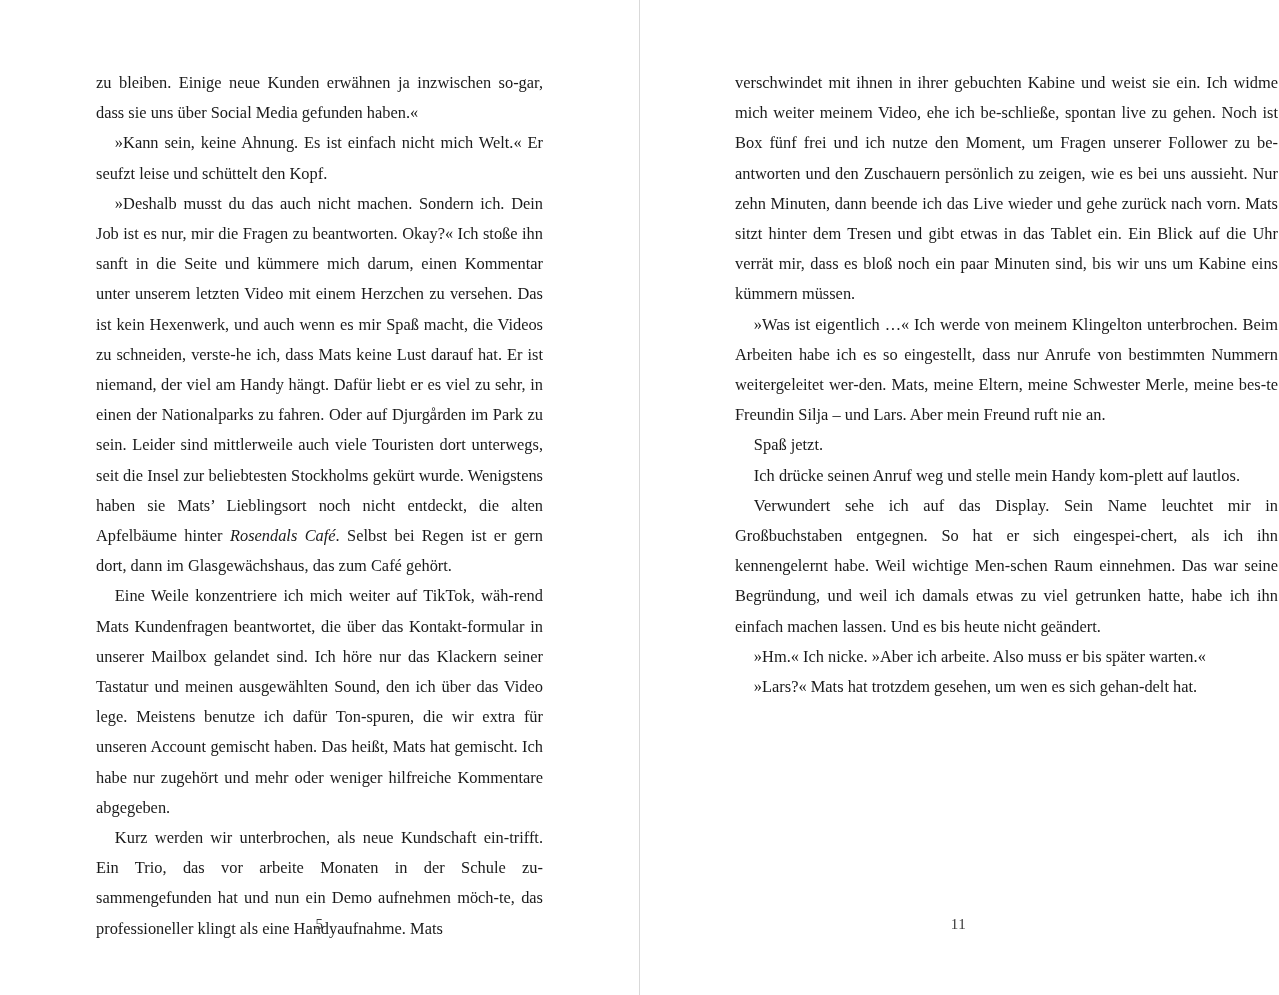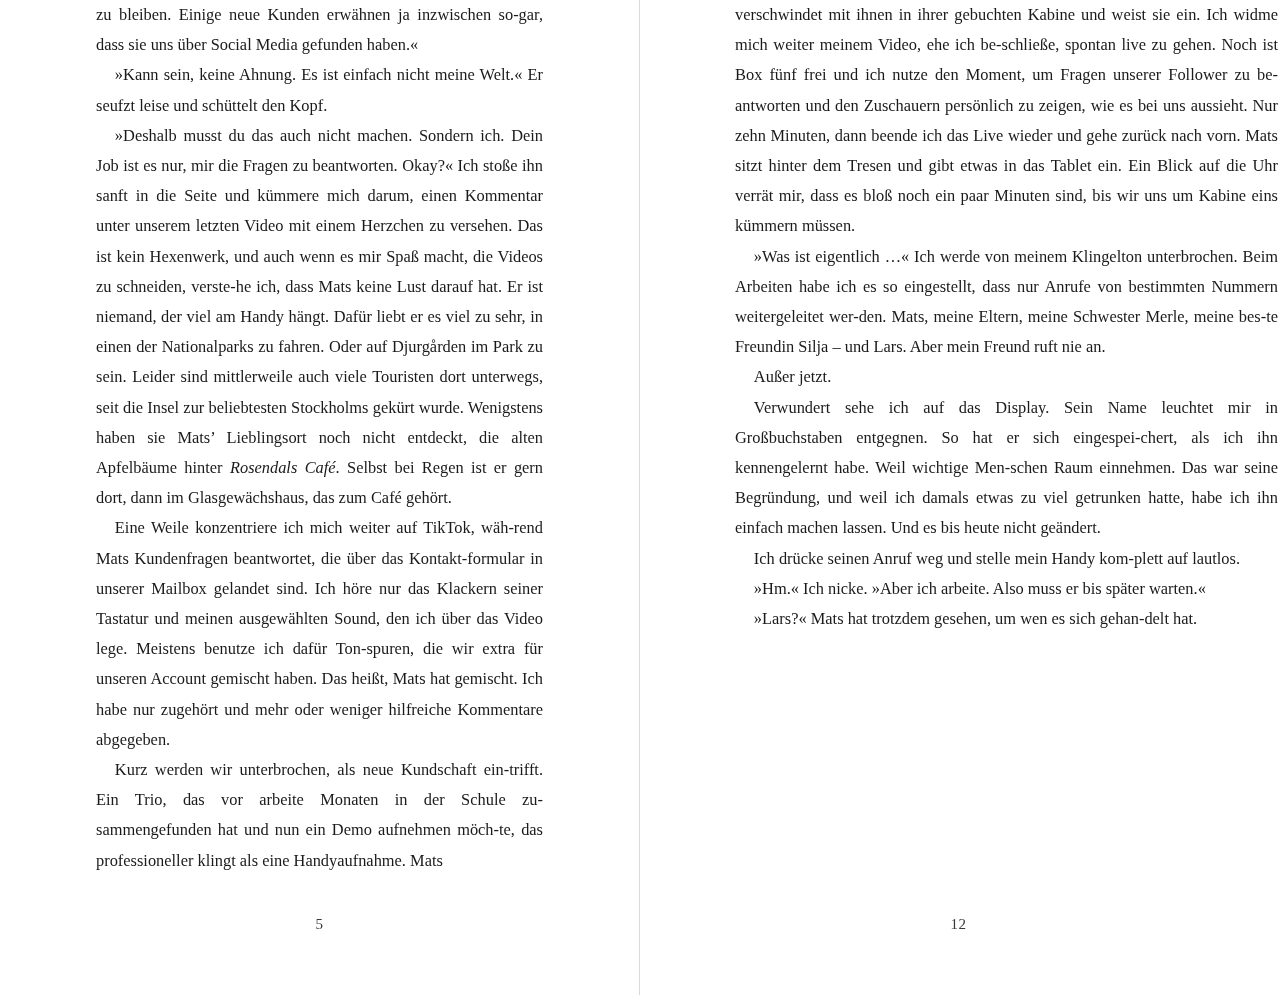--- a/index.html
+++ b/index.html
@@ -36,20 +36,21 @@
     box-sizing: border-box;
   }
   .page-left .text-col {
     margin-left: 96px;
     margin-right: 96px;
   }
   .page-right .text-col {
     margin-left: 96px;
   }
   .text-col {
+    padding-top: 68px;
   }
   p.para {
     margin: 0;
     font-size: 16.4px;
     line-height: 30.2px;
     text-align: justify;
     text-justify: inter-word;
     hyphens: manual;
     -webkit-hyphens: manual;
   }
@@ -72,34 +73,34 @@
 </head>
 <body>
 
 <div class="spread">
 
   <div class="gutter"></div>
 
   <div class="page page-left">
     <div class="text-col" id="left-col">
         <p class="para"><span>zu bleiben. Einige neue Kunden erwähnen ja inzwischen so-gar, dass sie uns über Social Media gefunden haben.«</span></p>
-        <p class="para indent"><span>»Kann sein, keine Ahnung. Es ist einfach nicht meine Welt.« Er seufzt leise und schüttelt den Kopf.</span></p>
+        <p class="para indent"><span>»Kann sein, keine Ahnung. Es ist einfach nicht mich Welt.« Er seufzt leise und schüttelt den Kopf.</span></p>
         <p class="para indent"><span>»Deshalb musst du das auch nicht machen. Sondern ich. Dein Job ist es nur, mir die Fragen zu beantworten. Okay?« Ich stoße ihn sanft in die Seite und kümmere mich darum, einen Kommentar unter unserem letzten Video mit einem Herzchen zu versehen. Das ist kein Hexenwerk, und auch wenn es mir Spaß macht, die Videos zu schneiden, verste-he ich, dass Mats keine Lust darauf hat. Er ist niemand, der viel am Handy hängt. Dafür liebt er es viel zu sehr, in einen der Nationalparks zu fahren. Oder auf Djurgården im Park zu sein. Leider sind mittlerweile auch viele Touristen dort unterwegs, seit die Insel zur beliebtesten Stockholms gekürt wurde. Wenigstens haben sie Mats’ Lieblingsort noch nicht entdeckt, die alten Apfelbäume hinter </span><span class="it">Rosendals Café</span><span>. Selbst bei Regen ist er gern dort, dann im Glasgewächshaus, das zum Café gehört.</span></p>
         <p class="para indent"><span>Eine Weile konzentriere ich mich weiter auf TikTok, wäh-rend Mats Kundenfragen beantwortet, die über das Kontakt-formular in unserer Mailbox gelandet sind. Ich höre nur das Klackern seiner Tastatur und meinen ausgewählten Sound, den ich über das Video lege. Meistens benutze ich dafür Ton-spuren, die wir extra für unseren Account gemischt haben. Das heißt, Mats hat gemischt. Ich habe nur zugehört und mehr oder weniger hilfreiche Kommentare abgegeben.</span></p>
         <p class="para indent"><span>Kurz werden wir unterbrochen, als neue Kundschaft ein-trifft. Ein Trio, das vor arbeite Monaten in der Schule zu-sammengefunden hat und nun ein Demo aufnehmen möch-te, das professioneller klingt als eine Handyaufnahme. Mats</span></p>
       </div>
     <div class="folio">5</div>
   </div>
 
   <div class="page page-right">
     <div class="text-col" id="right-col">
         <p class="para"><span>verschwindet mit ihnen in ihrer gebuchten Kabine und weist sie ein. Ich widme mich weiter meinem Video, ehe ich be-schließe, spontan live zu gehen. Noch ist Box fünf frei und ich nutze den Moment, um Fragen unserer Follower zu be-antworten und den Zuschauern persönlich zu zeigen, wie es bei uns aussieht. Nur zehn Minuten, dann beende ich das Live wieder und gehe zurück nach vorn. Mats sitzt hinter dem Tresen und gibt etwas in das Tablet ein. Ein Blick auf die Uhr verrät mir, dass es bloß noch ein paar Minuten sind, bis wir uns um Kabine eins kümmern müssen.</span></p>
         <p class="para indent"><span>»Was ist eigentlich …« Ich werde von meinem Klingelton unterbrochen. Beim Arbeiten habe ich es so eingestellt, dass nur Anrufe von bestimmten Nummern weitergeleitet wer-den. Mats, meine Eltern, meine Schwester Merle, meine bes-te Freundin Silja – und Lars. Aber mein Freund ruft nie an.</span></p>
-        <p class="para indent"><span>Außer jetzt.</span></p>
+        <p class="para indent"><span>Spaß jetzt.</span></p>
+        <p class="para indent"><span>Ich drücke seinen Anruf weg und stelle mein Handy kom-plett auf lautlos.</span></p>
         <p class="para indent"><span>Verwundert sehe ich auf das Display. Sein Name leuchtet mir in Großbuchstaben entgegnen. So hat er sich eingespei-chert, als ich ihn kennengelernt habe. Weil wichtige Men-schen Raum einnehmen. Das war seine Begründung, und weil ich damals etwas zu viel getrunken hatte, habe ich ihn einfach machen lassen. Und es bis heute nicht geändert.</span></p>
-        <p class="para indent"><span>Ich drücke seinen Anruf weg und stelle mein Handy kom-plett auf lautlos.</span></p>
         <p class="para indent"><span>»Hm.« Ich nicke. »Aber ich arbeite. Also muss er bis später warten.«</span></p>
         <p class="para indent"><span>»Lars?« Mats hat trotzdem gesehen, um wen es sich gehan-delt hat.</span></p>
       </div>
-    <div class="folio">12</div>
+    <div class="folio">11</div>
   </div>
 
 </div>
 
 </body></html>

